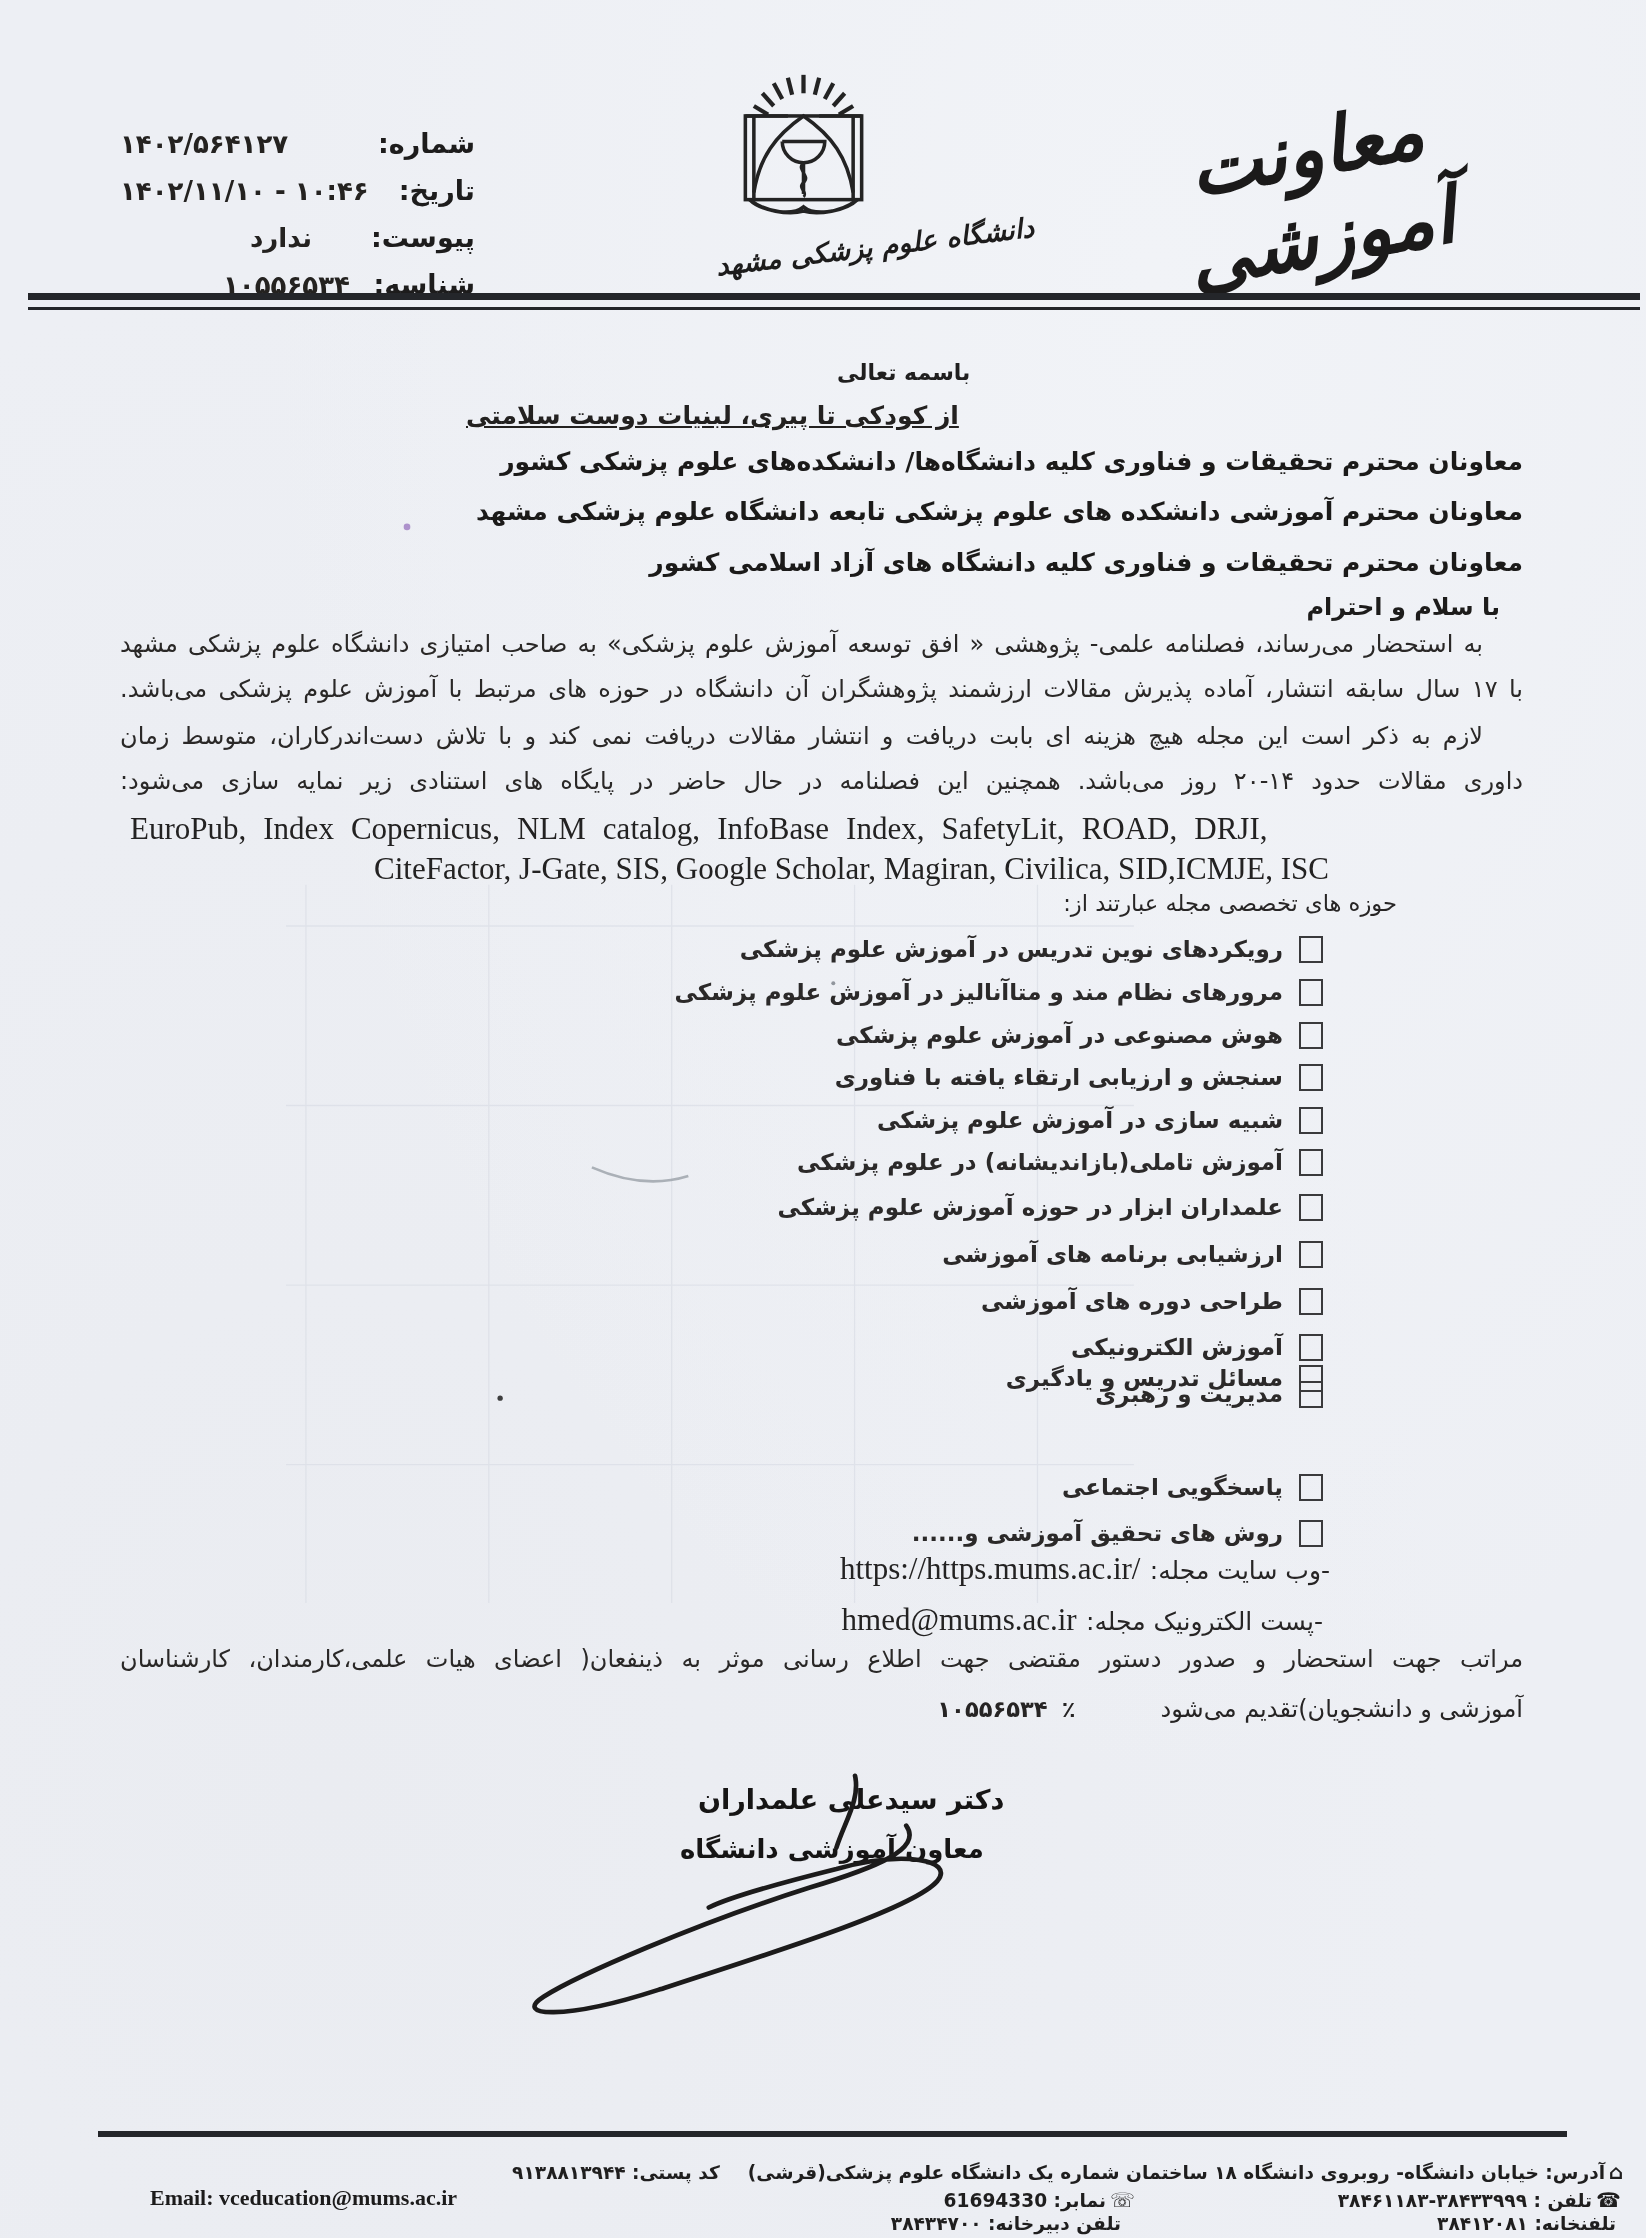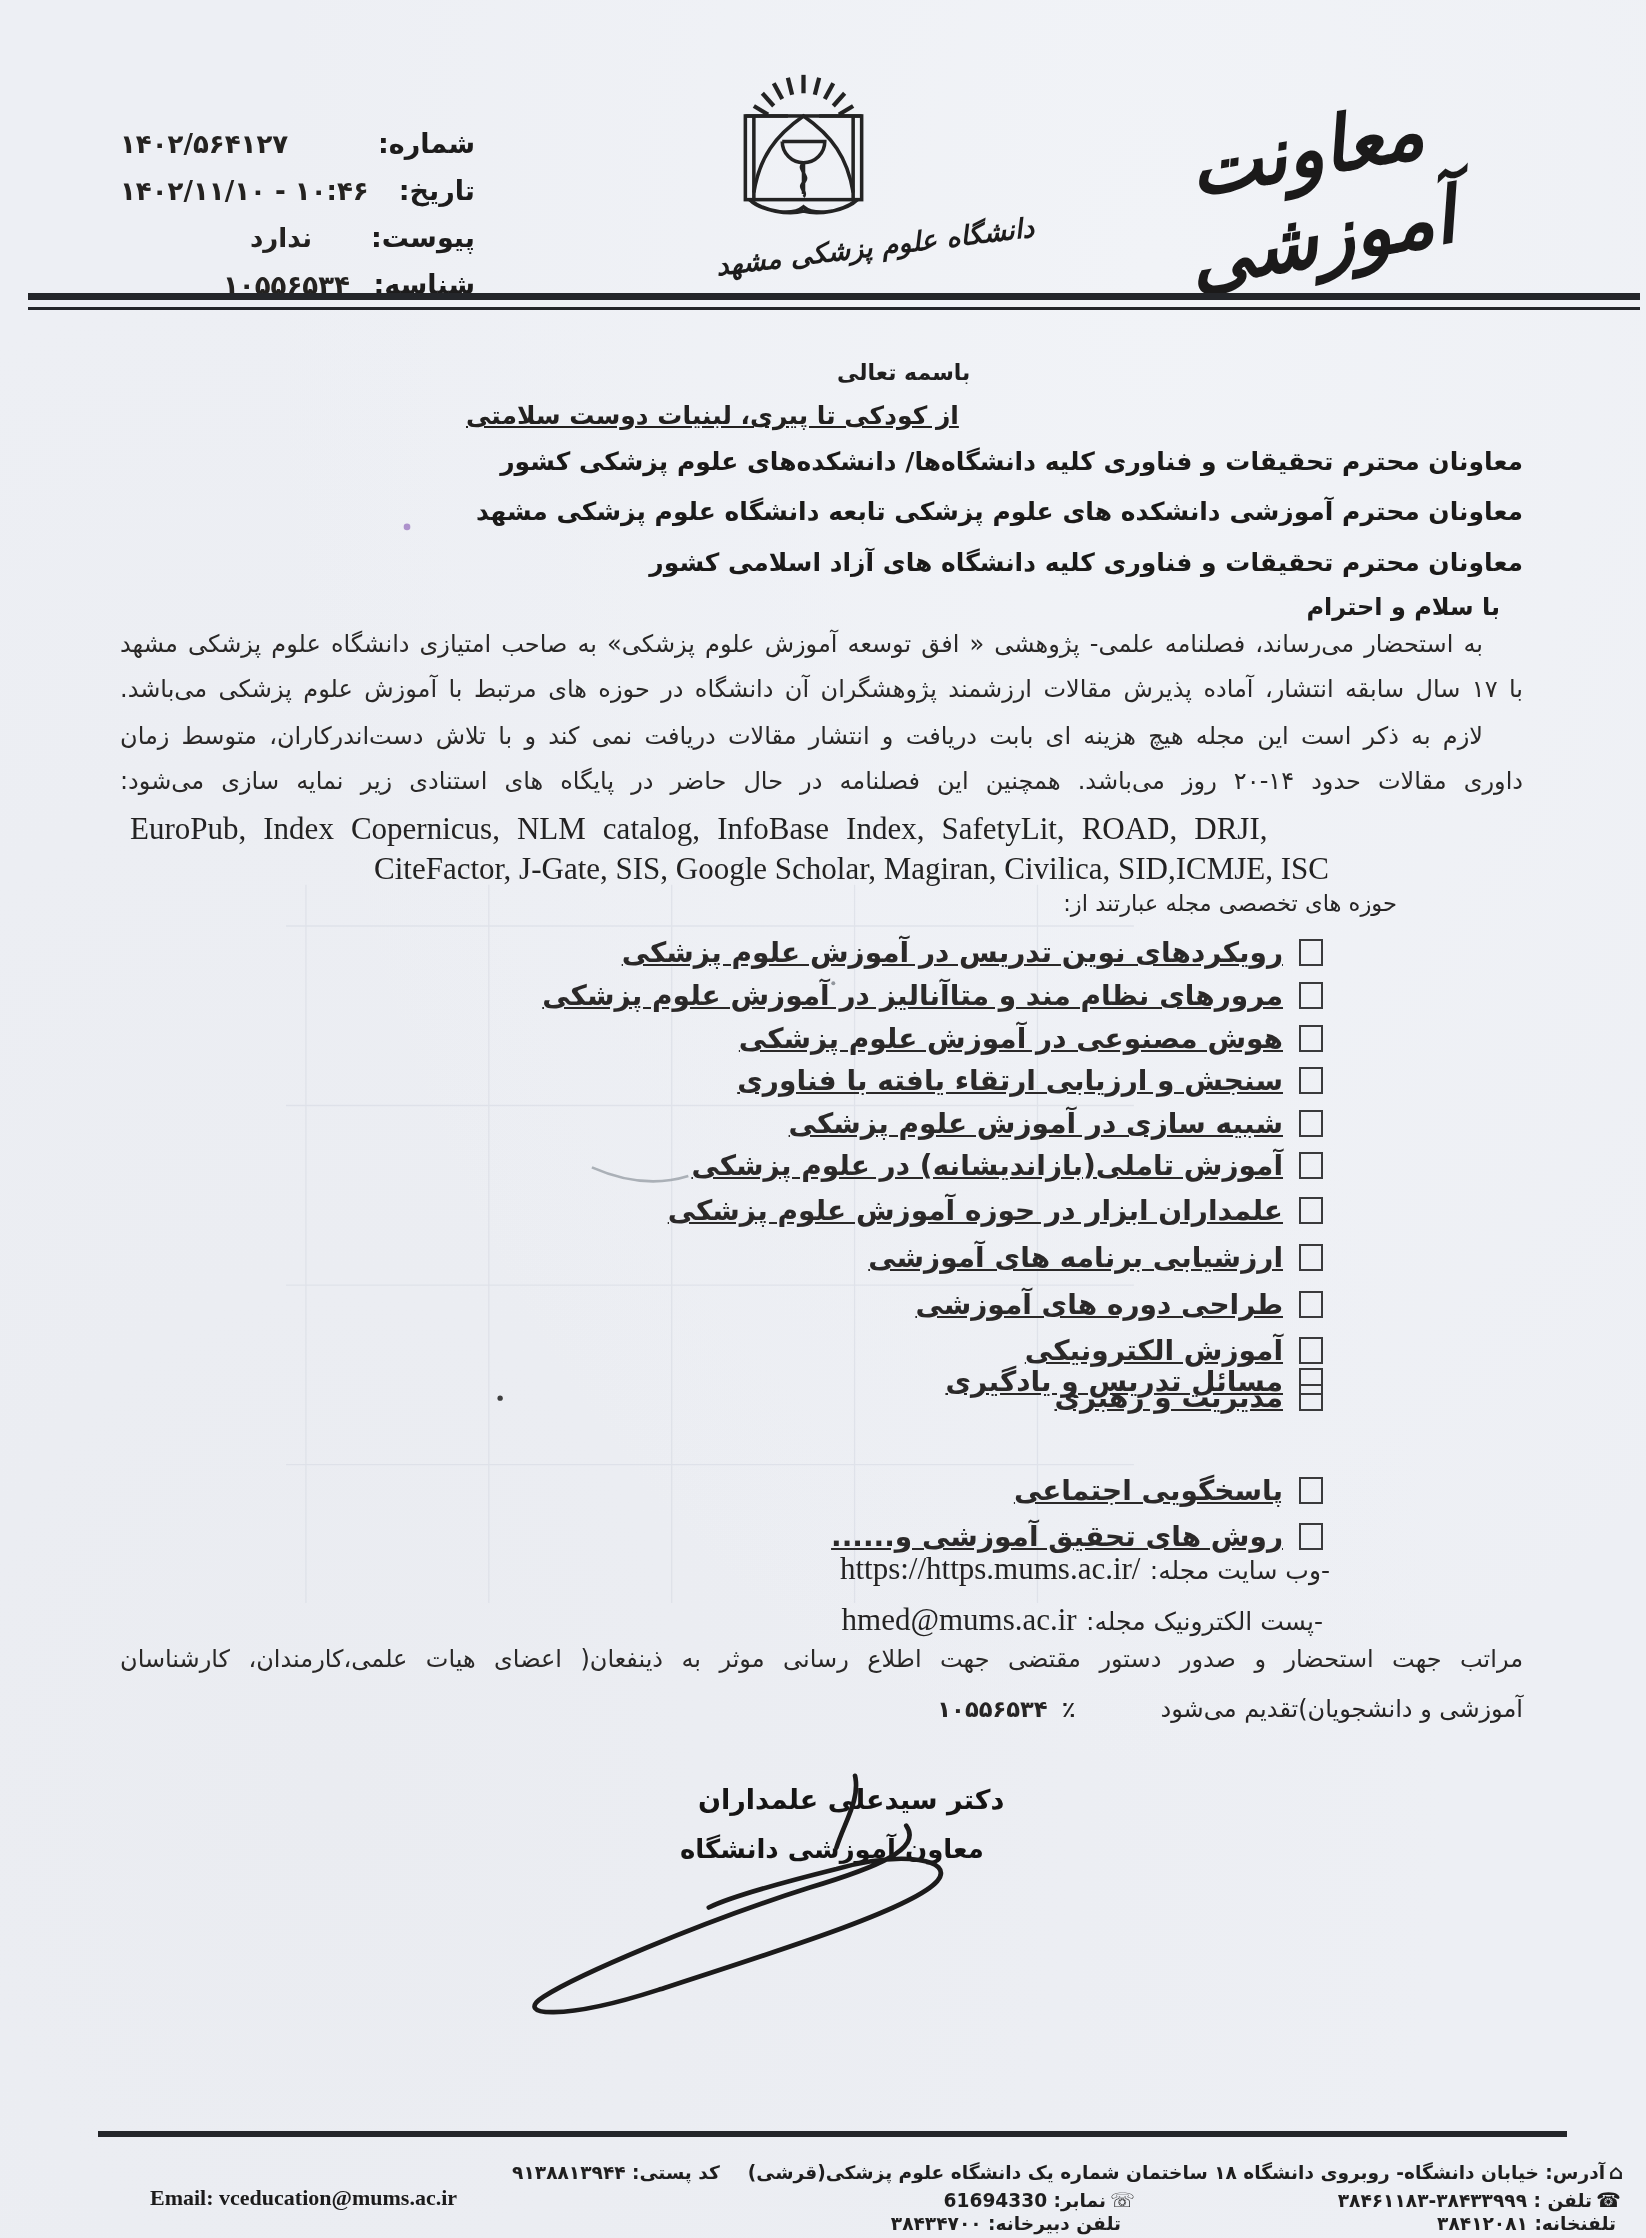--- a/index.html
+++ b/index.html
@@ -24,21 +24,21 @@
   
   .center-head{font-size:22px;font-weight:bold;color:#201f1f;}
   .slogan{font-size:25px;font-weight:bold;color:#232120;}
   .addr{font-size:25px;font-weight:bold;color:#1b1a19;white-space:nowrap;}
   .salut{font-size:24px;font-weight:bold;color:#1d1c1b;}
   .bodyline{font-size:24px;color:#2a2827;text-align:justify;text-align-last:justify;direction:rtl;line-height:1.25;}
   .eng{font-family:"Liberation Serif","DejaVu Serif",serif;font-size:31px;color:#232222;direction:ltr;white-space:nowrap;}
   .fields-head{font-size:22.6px;color:#272525;}
   .topic{right:323px;display:flex;align-items:center;gap:16px;direction:rtl;}
   .box{width:20px;height:22.6px;border:2px solid #3a3a3c;background:transparent;flex:0 0 auto;}
-  .t-label{font-size:28px;font-weight:bold;color:#2b2929;white-space:nowrap;text-decoration:underline;}
+  .t-label{font-size:23px;font-weight:bold;color:#2b2929;white-space:nowrap;}
   .linkline{display:flex;align-items:baseline;gap:9.3px;direction:rtl;}
   .linklabel{font-size:25px;color:#272525;white-space:nowrap;}
   .linkurl{font-family:"Liberation Serif","DejaVu Serif",serif;font-size:31px;color:#232222;direction:ltr;}
   .closing2{display:flex;align-items:baseline;gap:37px;direction:rtl;}
   .closing2 .num{font-size:22.6px;font-weight:bold;}
   .sig-name{font-size:27px;font-weight:bold;color:#161515;white-space:nowrap;}
   .sig-title{font-size:26px;font-weight:bold;color:#161515;white-space:nowrap;}
   
   .foot{font-size:18.6px;font-weight:bold;color:#1f1e1e;white-space:nowrap;direction:rtl;}
   .foot-ico{font-size:20px;margin:0 4px;}

